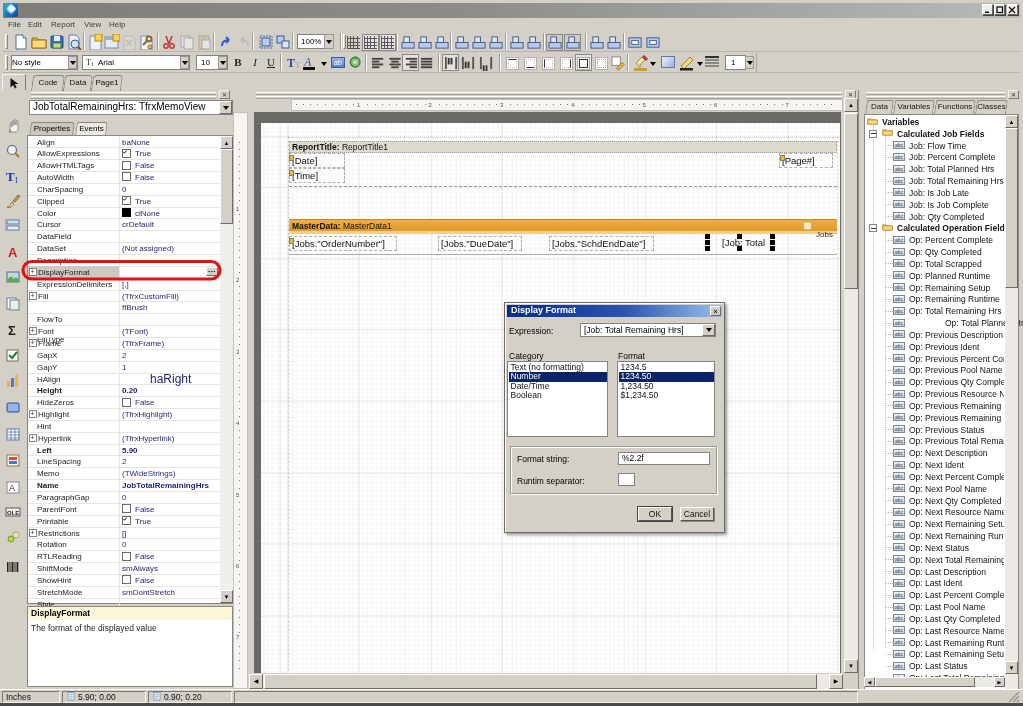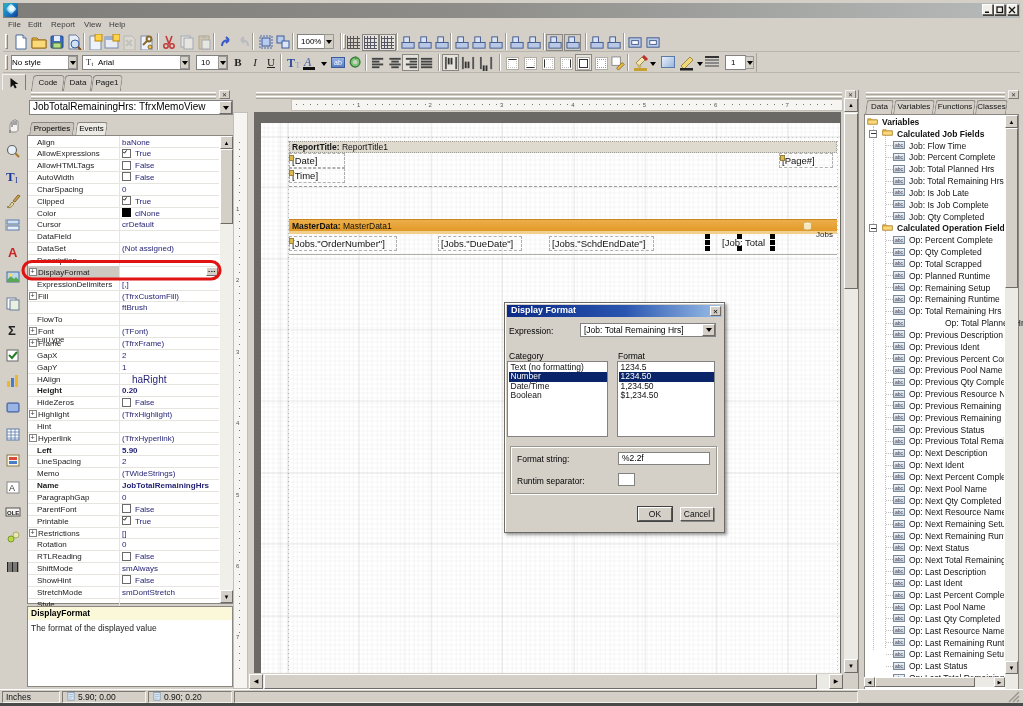--- a/index.html
+++ b/index.html
@@ -507,21 +507,21 @@
 <div class="txt" style="position:absolute;left:37px;top:350.79999999999995px;width:80px;height:9px;font-size:8px;line-height:9px;color:#1a1a1a;">GapX</div>
 <div style="position:absolute;left:119px;top:348.79999999999995px;width:1px;height:11.85px;background:#e6e4de;"></div>
 <div class="txt nav" style="position:absolute;left:122px;top:350.79999999999995px;width:96px;height:9px;font-size:8px;line-height:9px;">2</div>
 <div style="position:absolute;left:28px;top:372.5px;width:191px;height:1px;background:#e6e4de;"></div>
 <div class="txt" style="position:absolute;left:37px;top:362.65px;width:80px;height:9px;font-size:8px;line-height:9px;color:#1a1a1a;">GapY</div>
 <div style="position:absolute;left:119px;top:360.65px;width:1px;height:11.85px;background:#e6e4de;"></div>
 <div class="txt nav" style="position:absolute;left:122px;top:362.65px;width:96px;height:9px;font-size:8px;line-height:9px;">1</div>
 <div style="position:absolute;left:28px;top:384.35px;width:191px;height:1px;background:#e6e4de;"></div>
 <div class="txt" style="position:absolute;left:37px;top:374.5px;width:80px;height:9px;font-size:8px;line-height:9px;color:#1a1a1a;">HAlign</div>
 <div style="position:absolute;left:119px;top:372.5px;width:1px;height:11.85px;background:#e6e4de;"></div>
-<div class="txt nav" style="position:absolute;left:122px;top:374.5px;width:96px;height:9px;font-size:10px;line-height:9px;padding-left:10px;">haRight</div>
+<div class="txt nav" style="position:absolute;left:140px;top:374.5px;width:96px;height:9px;font-size:12px;line-height:9px;padding-left:10px;">haRight</div>
 <div style="position:absolute;left:28px;top:396.20000000000005px;width:191px;height:1px;background:#e6e4de;"></div>
 <div class="txt" style="position:absolute;left:37px;top:386.35px;width:80px;height:9px;font-size:8px;line-height:9px;color:#1a1a1a;font-weight:bold;">Height</div>
 <div style="position:absolute;left:119px;top:384.35px;width:1px;height:11.85px;background:#e6e4de;"></div>
 <div class="txt nav" style="position:absolute;left:122px;top:386.35px;width:96px;height:9px;font-size:8px;line-height:9px;font-weight:bold;">0.20</div>
 <div style="position:absolute;left:28px;top:408.05px;width:191px;height:1px;background:#e6e4de;"></div>
 <div class="txt" style="position:absolute;left:37px;top:398.2px;width:80px;height:9px;font-size:8px;line-height:9px;color:#1a1a1a;">HideZeros</div>
 <div style="position:absolute;left:119px;top:396.2px;width:1px;height:11.85px;background:#e6e4de;"></div>
 <div class="cb" style="position:absolute;left:122px;top:397.59999999999997px;width:9px;height:9px;"></div>
 <div class="txt nav" style="position:absolute;left:135px;top:398.2px;width:80px;height:9px;font-size:8px;line-height:9px;">False</div>
 <div style="position:absolute;left:28px;top:419.90000000000003px;width:191px;height:1px;background:#e6e4de;"></div>

